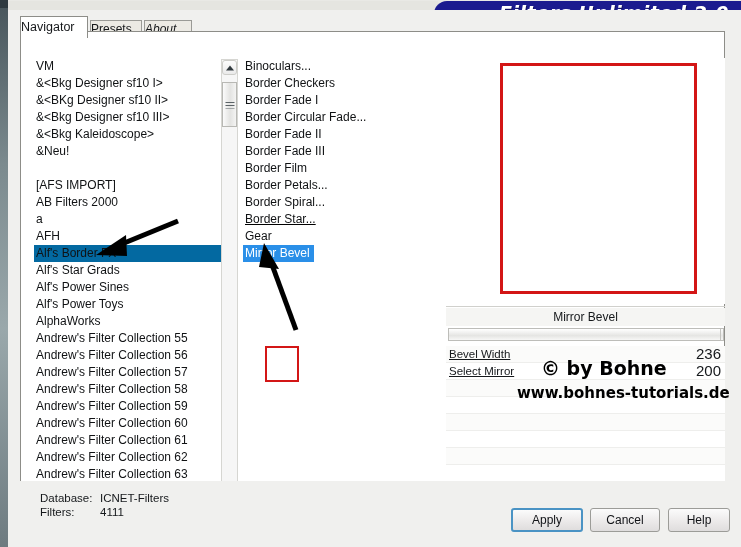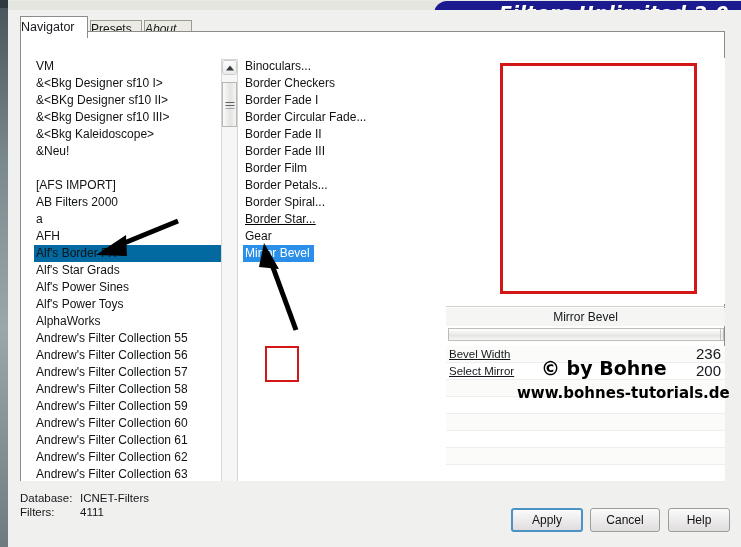--- a/index.html
+++ b/index.html
@@ -252,21 +252,21 @@
   .lb-import   { left: 118px; }
   .lb-filterinfo { left: 194px; }
   .lb-editor   { left: 290px; }
   .lb-random   { left: 553px; }
   .lb-reset    { left: 656px; }
 
   
   .status {
     position: absolute; left: 20px; top: 491px; font-size: 11.5px; color: #15181b;
   }
-  .status .row { height: 14px; line-height: 14px; white-space: nowrap; }
+  .status .row { height: 14px; line-height: 14px; white-space: nowrap; margin-left: 20px; }
   .status .k { display: inline-block; width: 60px; }
   .status .v { display: inline-block; }
 
   
   .btn {
     position: absolute; top: 508px; height: 24px;
     background: linear-gradient(180deg,#fbfbfb,#eceaea 55%,#dfdddd);
     border: 1px solid #9c9c98;
     border-radius: 3px;
     font-size: 12px; color: #111317;

